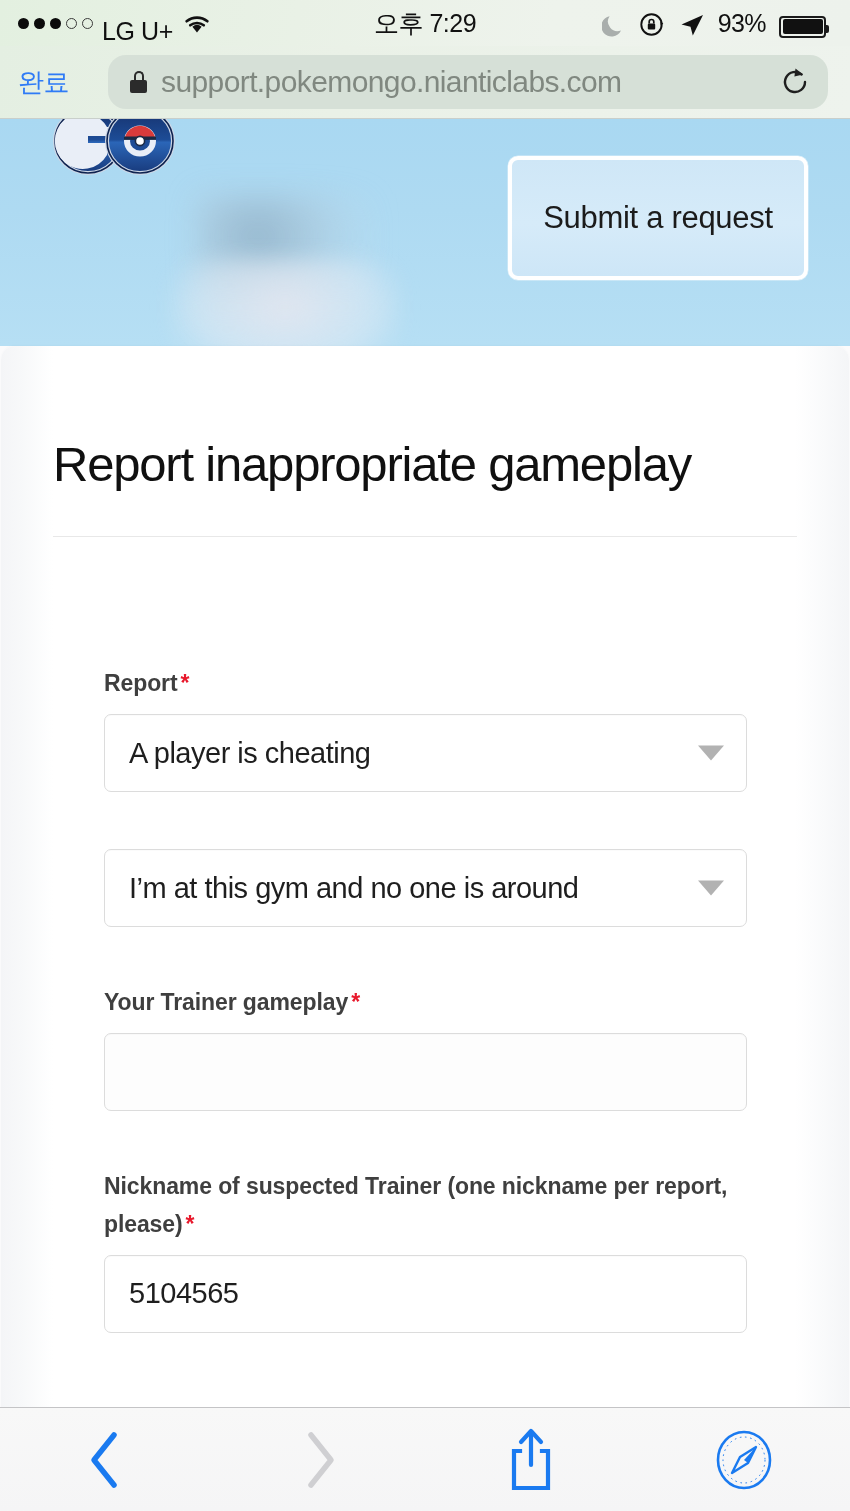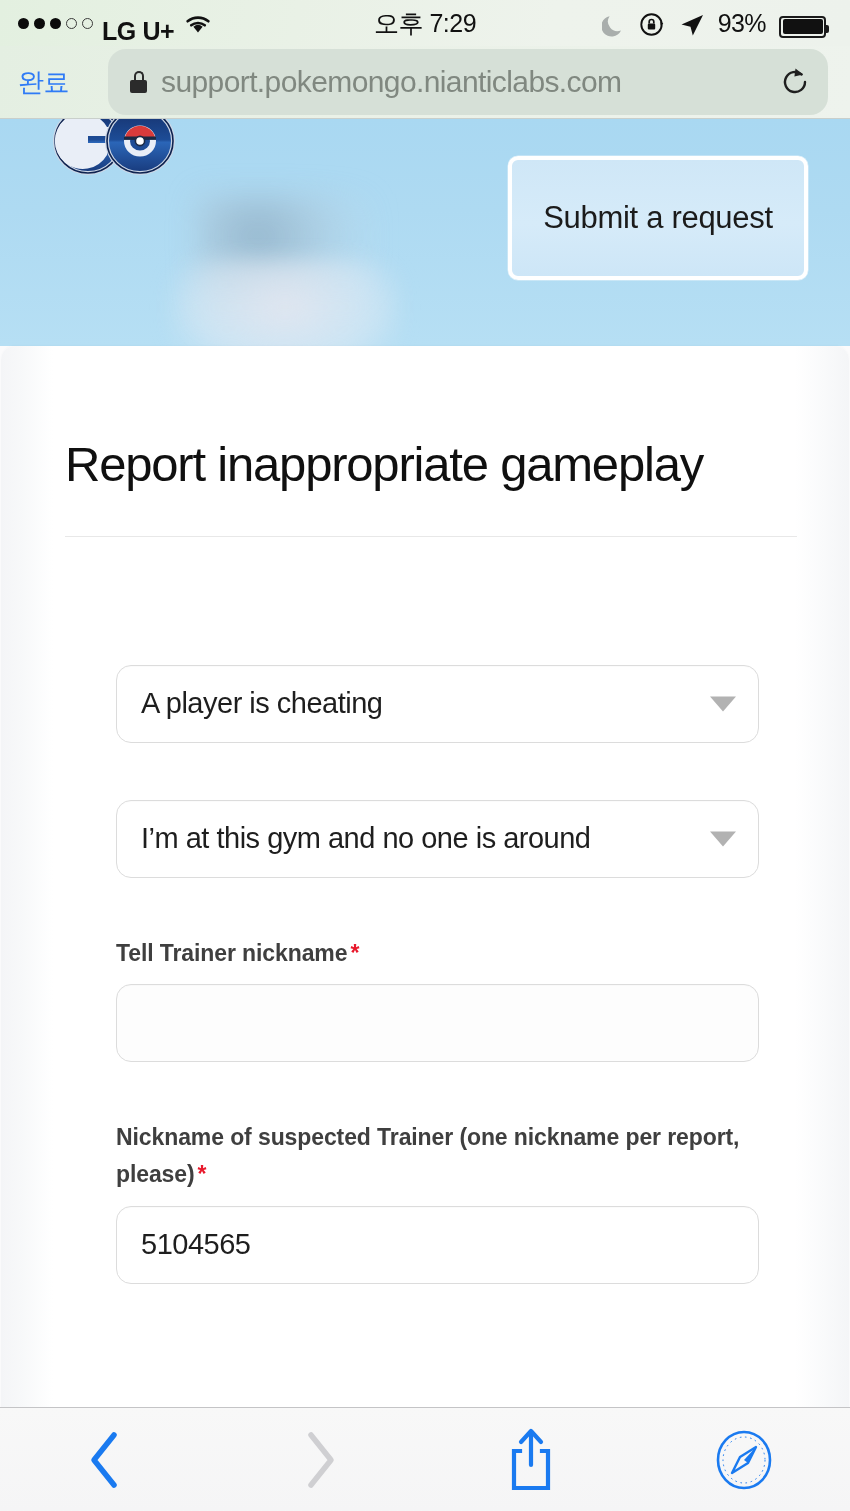--- a/index.html
+++ b/index.html
@@ -14,39 +14,39 @@
   
   .statusbar{
     position:absolute; top:0; left:0; width:850px; height:46px;
     background:linear-gradient(100deg,#e3f0e0 0%,#e9f1e6 35%,#eef3ec 65%,#edf2ec 100%);
     display:flex; align-items:center; z-index:40;
   }
   .sb-left{ display:flex; align-items:center; gap:9px; padding-left:18px; flex:1; }
   .dots{ display:flex; align-items:center; gap:5px; }
   .dot{ width:11px; height:11px; border-radius:50%; background:#0b0b0b; }
   .dot.hollow{ background:transparent; border:1.6px solid #3a3a3a; }
-  .carrier{ font-size:25px; color:#111; letter-spacing:-0.4px; font-weight:700;margin-top:16px; }
+  .carrier{ font-size:25px; color:#111; letter-spacing:-0.4px; font-weight:400;margin-top:16px; }
   .sb-center{ position:absolute; left:0; right:0; text-align:center; pointer-events:none; }
   .clock{ font-size:25px; color:#111; font-weight:400; letter-spacing:-0.5px; }
   .sb-right{ display:flex; align-items:flex-end; gap:13px; padding-right:24px; margin-left:auto; }
   .batt-pct{ font-size:25px; color:#111; letter-spacing:-0.6px; }
   .batt{ position:relative; width:47px; height:22px; border:2px solid #1a1a1a; border-radius:4px; }
   .batt::after{ content:""; position:absolute; right:-5px; top:7px; width:3px; height:8px; background:#1a1a1a; border-radius:0 2px 2px 0; }
   .batt i{ position:absolute; left:1.5px; top:1.5px; bottom:1.5px; width:40px; background:#111; border-radius:2px; display:block; }
 
   
   .urlbar-wrap{
     position:absolute; top:46px; left:0; width:850px; height:73px;
     background:linear-gradient(100deg,#e4efe2 0%,#eaf1e7 40%,#eef3ed 100%);
     display:flex; align-items:center; z-index:39;
     border-bottom:1px solid #c9cfcb;
   }
   .done-btn{ font-size:26px; color:#2f7bf6; padding-left:18px; width:108px; letter-spacing:-0.5px; }
   .urlfield{
-    flex:1; margin-right:22px; height:66px; border-radius:18px;
+    flex:1; margin-right:22px; height:54px; border-radius:18px;
     background:#d6e0d7; display:flex; align-items:center; padding:0 18px 0 22px;
     position:relative;
   }
   .lock{ width:17px; height:22px; position:relative; margin-right:14px; flex:0 0 auto; }
   .lock .body{ position:absolute; bottom:0; left:0; width:17px; height:13px; background:#2b2b2b; border-radius:2px; }
   .lock .shackle{ position:absolute; top:0; left:3.5px; width:10px; height:11px; border:2.6px solid #2b2b2b; border-bottom:none; border-radius:5px 5px 0 0; }
   .urltext{ flex:1; font-size:30px; color:#808880; letter-spacing:-0.6px; white-space:nowrap; overflow:hidden; }
   .reload{ width:30px; height:30px; flex:0 0 auto; }
 
   
@@ -77,21 +77,20 @@
     display:flex; align-items:center; justify-content:center;
     font-size:31px; color:#1b1b1b; letter-spacing:-0.3px;
     box-shadow:0 0 0 0.5px rgba(255,255,255,.6);
   }
 
   
   .card{
     position:relative; margin:0 1px 0 1px; width:848px; background:#ffffff;
     border-radius:14px 14px 0 0; min-height:1100px;
     box-shadow:0 -1px 2px rgba(0,0,0,0.02);
-    padding-left:12px;
   }
   .card::before{
     content:""; position:absolute; left:0; top:0; width:52px; height:100%;
     background:linear-gradient(90deg,#f4f5f7 0%,#f8f9fa 45%,#ffffff 100%);
     border-radius:14px 0 0 0; pointer-events:none;
   }
   .card::after{
     content:""; position:absolute; right:0; top:0; width:54px; height:100%;
     background:linear-gradient(270deg,#f4f5f7 0%,#f9fafb 45%,#ffffff 100%);
     border-radius:0 14px 0 0; pointer-events:none;
@@ -106,21 +105,21 @@
 
   .form{ padding:128px 0 0 0; }
   .field{ padding:0 52px 0 103px; margin-bottom:57px; }
   .field-label{
     font-size:23px; font-weight:700; color:#3f3f3f; letter-spacing:-0.1px;
     line-height:1.62; margin-bottom:12px; max-width:630px;
   }
   .req{ color:#e8192c; font-weight:700; margin-left:3px; }
   .control{
     position:relative; width:643px; height:78px; background:#ffffff;
-    border:1px solid #dcdcdc; border-radius:15px;
+    border:1px solid #dcdcdc; border-radius:7px;
     display:flex; align-items:center; padding:0 24px;
     font-size:29px; color:#1e1e1e; letter-spacing:-0.5px;
     box-shadow:inset 0 1px 1px rgba(0,0,0,0.02);
     text-align:center;
   }
   .control.empty{ background:#fdfdfd; }
   .caret{
     position:absolute; right:22px; top:50%; transform:translateY(-50%);
     width:0; height:0; border-left:13px solid transparent; border-right:13px solid transparent;
     border-top:15px solid #b2b2b2;
@@ -236,36 +235,39 @@
     </div>
 
     <div class="card">
       <div class="card-inner">
         <h1 class="page-title">Report inappropriate gameplay</h1>
         <div class="divider"></div>
 
         <div class="form">
 
           <div class="field">
+            <div class="field-label">
+              <span>Report</span><span class="req">*</span>
+            </div>
             <div class="control">
               <span>A player is cheating</span>
               <span class="caret"></span>
             </div>
           </div>
 
           <div class="field">
             <div class="control">
               <span>I’m at this gym and no one is around</span>
               <span class="caret"></span>
             </div>
           </div>
 
           <div class="field">
             <div class="field-label">
-              <span>Tell Trainer nickname</span><span class="req">*</span>
+              <span>Your Trainer gameplay</span><span class="req">*</span>
             </div>
             <div class="control empty">
               <span></span>
             </div>
           </div>
 
           <div class="field">
             <div class="field-label">
               <span>Nickname of suspected Trainer (one nickname per report, please)</span><span class="req">*</span>
             </div>

